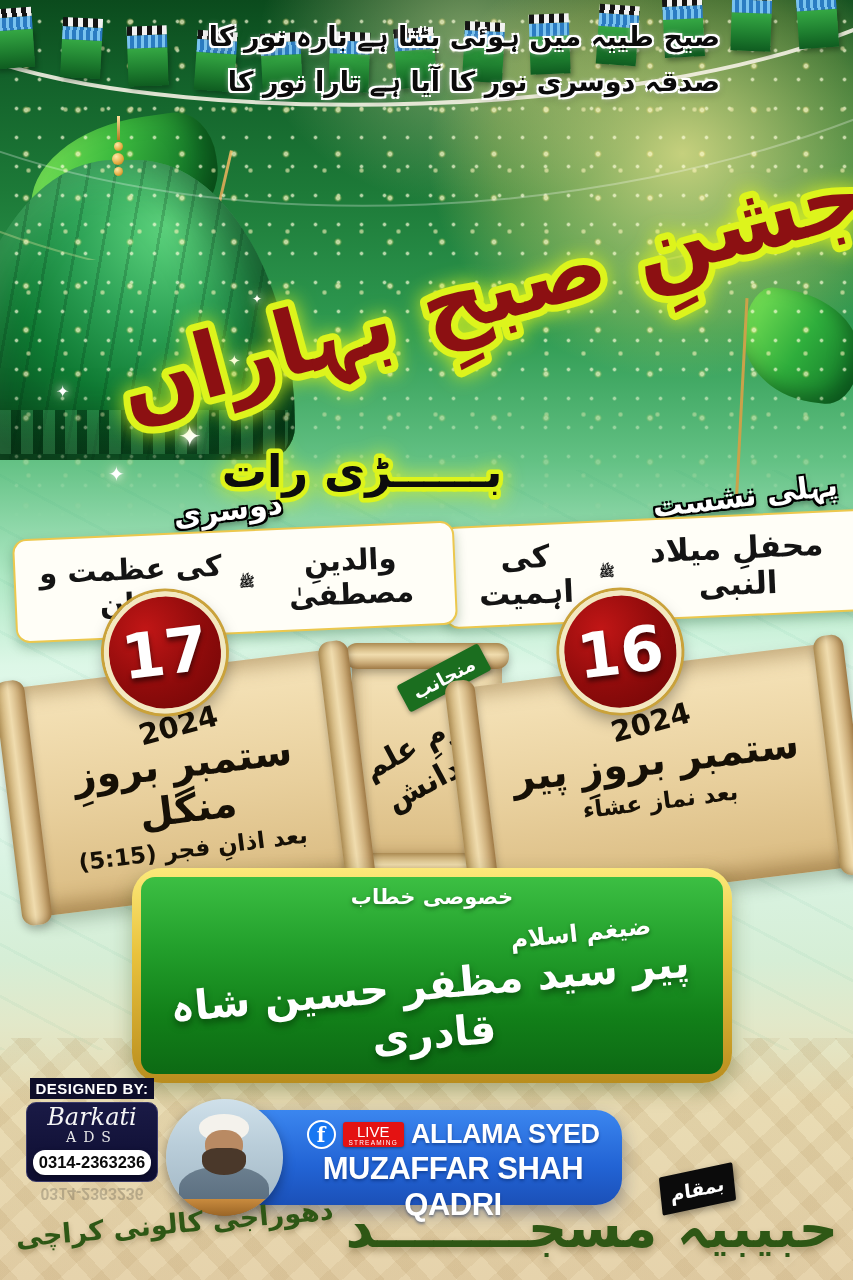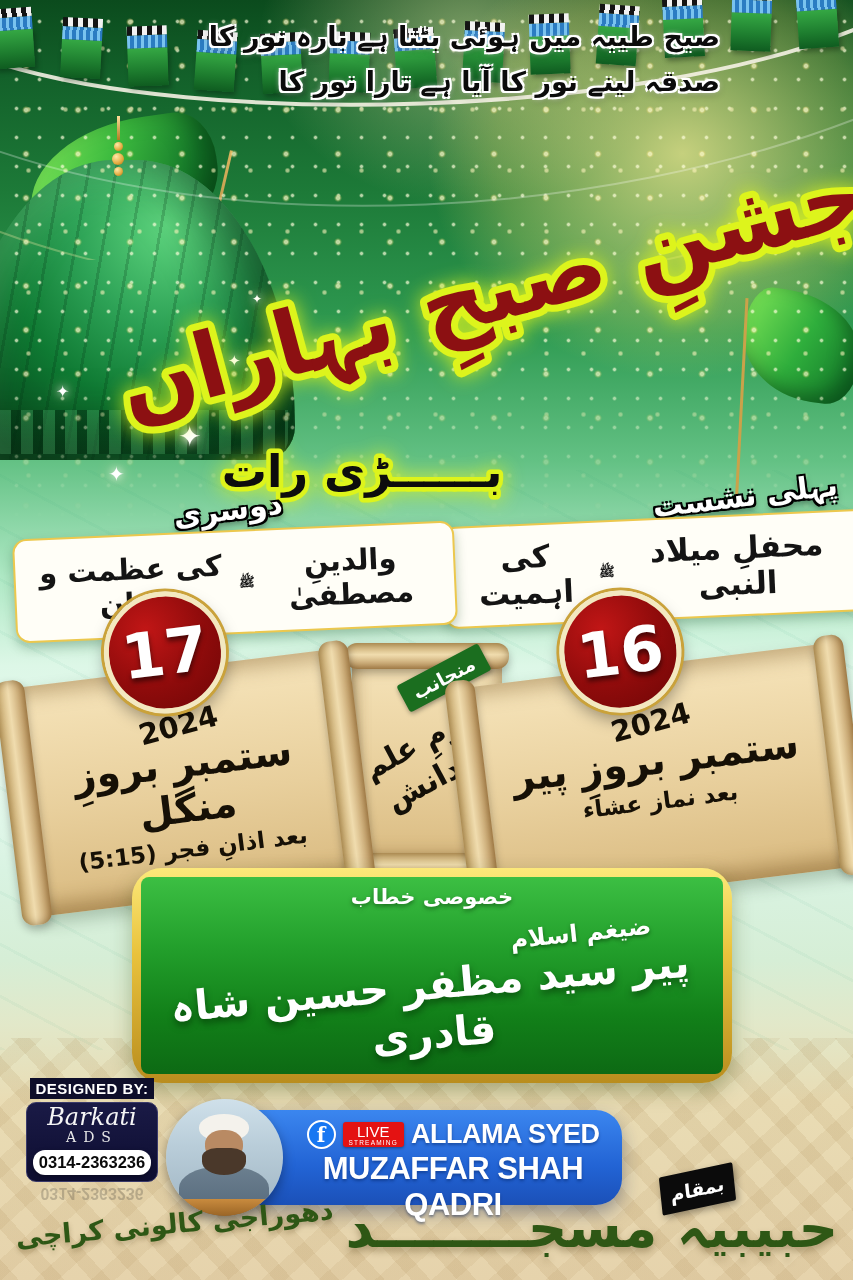--- a/index.html
+++ b/index.html
@@ -102,21 +102,21 @@
   .s-main{font-size:39px;font-weight:bold;line-height:1.15;}
   .s-time{font-size:23px;font-weight:bold;margin-top:4px;}
   .chip{position:absolute;top:8px;right:12px;transform:rotate(-28deg);background:#1b6e1f;color:#fff;
     font-weight:bold;font-size:19px;padding:4px 12px;border-radius:3px;box-shadow:0 2px 5px rgba(0,0,0,.4);direction:rtl;z-index:2;}
   .org-name{position:absolute;top:66px;left:4px;right:4px;transform:rotate(-28deg);font-size:30px;font-weight:bold;
     color:#141008;text-align:center;direction:rtl;line-height:1.3;}
 
   
   .banner{left:132px;top:868px;width:600px;height:215px;z-index:16;border-radius:30px;padding:9px;box-sizing:border-box;
     background:linear-gradient(180deg,#fce97a,#e9c23c 40%,#b98d1e);box-shadow:0 8px 20px rgba(60,80,20,.35);}
-  .banner-inner{width:100%;height:100%;border-radius:8px;position:relative;overflow:hidden;
+  .banner-inner{width:100%;height:100%;border-radius:14px;position:relative;overflow:hidden;
     background:linear-gradient(180deg,#3cbf43 0%,#23a02c 35%,#128019 70%,#0d6a14 100%);}
   .ribbon{position:absolute;top:8px;left:0;right:0;text-align:center;color:#fff;font-weight:bold;font-size:21px;
     letter-spacing:2px;direction:rtl;text-shadow:0 2px 4px rgba(0,40,0,.5);}
   .honorific{position:absolute;top:42px;right:72px;color:#fff;font-weight:bold;font-size:24px;transform:rotate(-6deg);
     direction:rtl;text-shadow:0 2px 4px rgba(0,40,0,.5);}
   .speaker-name{position:absolute;top:84px;left:8px;right:8px;text-align:center;color:#fff;font-weight:bold;
     font-size:41px;transform:rotate(-5deg);direction:rtl;line-height:1.2;text-shadow:0 4px 7px rgba(0,40,0,.55);}
 
   
   .designed{left:26px;top:1078px;width:132px;z-index:18;text-align:center;font-family:"Liberation Sans",sans-serif;}
@@ -197,21 +197,21 @@
   <div class="flag" style="left:396px;top:50px;transform:rotate(-4deg);"></div>
   <div class="flag" style="left:463px;top:44px;transform:rotate(3deg);"></div>
   <div class="flag" style="left:530px;top:36px;transform:rotate(-2deg);"></div>
   <div class="flag" style="left:597px;top:27px;transform:rotate(4deg);"></div>
   <div class="flag" style="left:664px;top:19px;transform:rotate(-3deg);"></div>
   <div class="flag" style="left:731px;top:13px;transform:rotate(2deg);"></div>
   <div class="flag" style="left:798px;top:10px;transform:rotate(-4deg);"></div>
 
   <div class="layer poetry urdu">
     <div>صبح طیبہ میں ہوئی بٹتا ہے بارہ نور کا</div>
-    <div>صدقہ لینے نور کا آیا ہے تارا نور کا</div>
+    <div>صدقہ دوسری نور کا آیا ہے تارا نور کا</div>
   </div>
 
   <svg class="title-svg" width="700" height="410" viewBox="0 0 700 410">
     <text x="350" y="225" font-size="90" font-weight="bold" font-family="'DejaVu Sans',sans-serif" text-anchor="middle" fill="#8c1012" stroke="#ddf41c" stroke-width="14" stroke-linejoin="round" paint-order="stroke" transform="rotate(-15 350 225)">جشنِ صبحِ بہاراں</text>
     <text x="212" y="392" font-size="45" font-weight="bold" font-family="'DejaVu Sans',sans-serif" text-anchor="middle" fill="#0d0d0d" stroke="#ddf41c" stroke-width="9" stroke-linejoin="round" paint-order="stroke">بــــــڑی رات</text>
   </svg>
 
   <div class="sess-head urdu" style="left:640px;top:478px;width:210px;transform:rotate(-7deg);">پہلی نشست</div>
   <div class="sess-box urdu" style="left:443px;top:518px;width:402px;height:98px;font-size:31px;transform:rotate(-2.5deg);">
     <span>محفلِ میلاد النبی</span>

